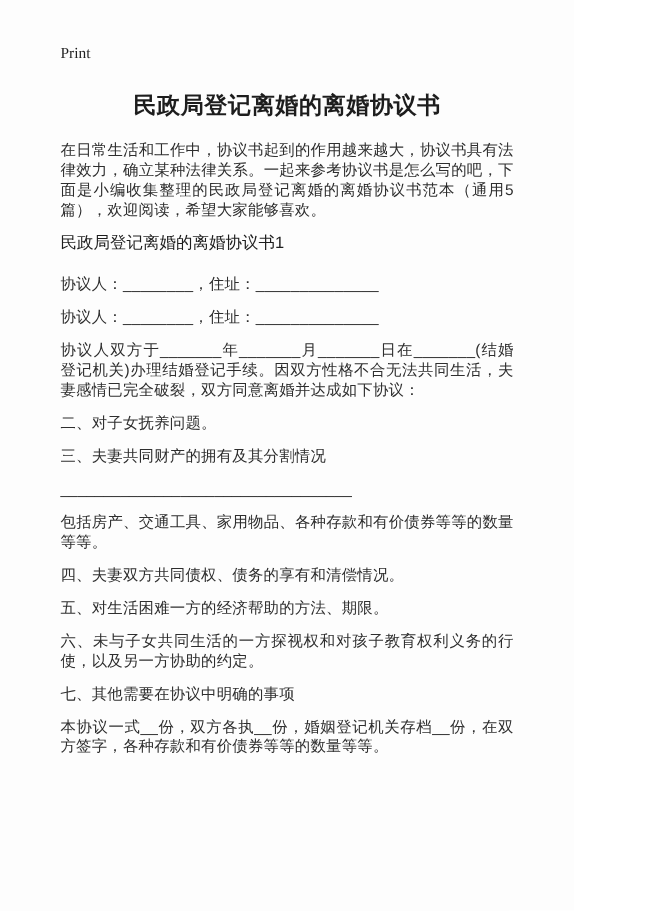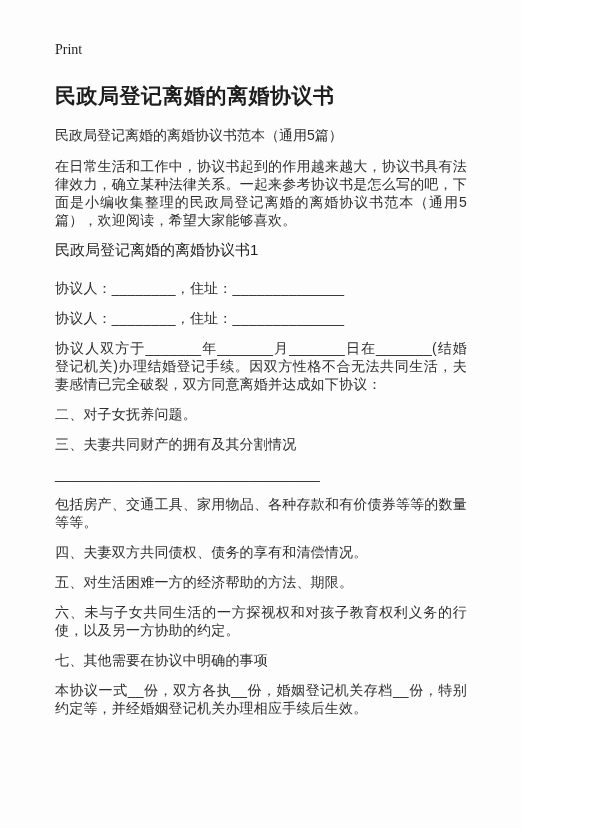--- a/index.html
+++ b/index.html
@@ -21,21 +21,21 @@
   .print-link {
     font-family: "Liberation Serif", "DejaVu Serif", serif;
     font-size: 14px;
     color: #1f1f1f;
     margin: 0 0 24px 0;
     display: inline-block;
   }
   .doc-title {
     font-size: 21px;
     font-weight: bold;
-    text-align: left;
+    text-align: center;
     letter-spacing: 0.5px;
     color: #1d1d1d;
     margin: 0 0 17px 0;
   }
   .subtitle {
     font-size: 14px;
     margin: 0 0 12px 0;
   }
   .body-text {
     font-size: 14px;
@@ -55,31 +55,30 @@
   }
 </style>
 </head>
 <body>
 
 <div class="page">
   <span class="print-link">Print</span>
 
   <h1 class="doc-title">民政局登记离婚的离婚协议书</h1>
 
-  <p class="subtitle">民政局登记离婚的离婚协议书范本（通用5篇）</p>
 
   <p class="body-text">在日常生活和工作中，协议书起到的作用越来越大，协议书具有法律效力，确立某种法律关系。一起来参考协议书是怎么写的吧，下面是小编收集整理的民政局登记离婚的离婚协议书范本（通用5篇），欢迎阅读，希望大家能够喜欢。</p>
 
   <h2 class="section-heading">民政局登记离婚的离婚协议书1</h2>
 
   <p class="body-text">协议人：________，住址：______________</p>
   <p class="body-text">协议人：________，住址：______________</p>
   <p class="body-text">协议人双方于_______年_______月_______日在_______(结婚登记机关)办理结婚登记手续。因双方性格不合无法共同生活，夫妻感情已完全破裂，双方同意离婚并达成如下协议：</p>
   <p class="body-text">二、对子女抚养问题。</p>
   <p class="body-text">三、夫妻共同财产的拥有及其分割情况</p>
   <p class="body-text blank-line">__________________________________</p>
   <p class="body-text">包括房产、交通工具、家用物品、各种存款和有价债券等等的数量等等。</p>
   <p class="body-text">四、夫妻双方共同债权、债务的享有和清偿情况。</p>
   <p class="body-text">五、对生活困难一方的经济帮助的方法、期限。</p>
   <p class="body-text">六、未与子女共同生活的一方探视权和对孩子教育权利义务的行使，以及另一方协助的约定。</p>
   <p class="body-text">七、其他需要在协议中明确的事项</p>
-  <p class="body-text">本协议一式__份，双方各执__份，婚姻登记机关存档__份，特别约定等，并经婚姻登记机关办理相应手续后生效。</p>
+  <p class="body-text">本协议一式__份，双方各执__份，婚姻登记机关存档__份，在双方签字，各种存款和有价债券等等的数量等等。</p>
 </div>
 
 </body></html>

